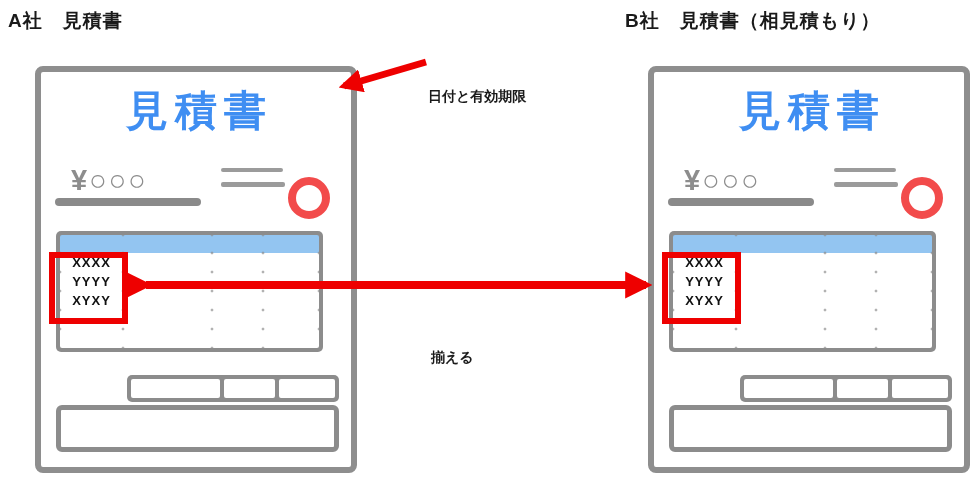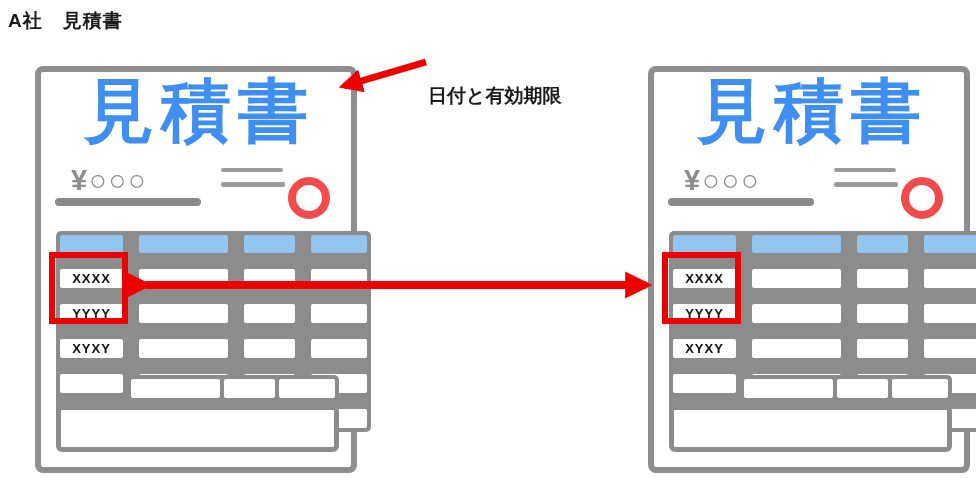--- a/index.html
+++ b/index.html
@@ -3,47 +3,47 @@
 <meta charset="utf-8">
 <style>
   html,body{margin:0;padding:0;background:#fff;}
   body{font-family:"Liberation Sans","DejaVu Sans",sans-serif;}
   .canvas{position:relative;width:976px;height:481px;background:#ffffff;overflow:hidden;}
 
   .page-label{position:absolute;top:8px;font-size:19px;font-weight:700;color:#1a1a1a;letter-spacing:1px;white-space:pre;}
   .label-a{left:8px;}
   .label-b{left:625px;}
 
-  .annotation{position:absolute;font-size:19px;font-weight:700;color:#1a1a1a;line-height:26px;white-space:pre;}
+  .annotation{position:absolute;font-size:14px;font-weight:700;color:#1a1a1a;line-height:26px;white-space:pre;}
   .note-date{left:428px;top:31px;}
   .note-align{left:431px;top:292px;}
 
   
   .doc{position:absolute;top:66px;width:322px;height:407px;background:#fff;
        border:6px solid #8e8e8e;border-radius:8px;box-sizing:border-box;}
   .doc-a{left:35px;}
   .doc-b{left:648px;}
 
   .doc-title{position:absolute;left:0;right:0;top:8px;text-align:center;
-       font-size:70px;line-height:62px;font-weight:900;color:#3f8ef2;letter-spacing:7px;text-indent:7px;}
+       font-size:42px;line-height:62px;font-weight:900;color:#3f8ef2;letter-spacing:7px;text-indent:7px;}
 
   .amount{position:absolute;left:30px;top:92px;font-size:29px;font-weight:700;color:#8d8d8d;letter-spacing:2px;}
   .amount-underline{position:absolute;left:14px;top:126px;width:146px;height:8px;background:#8a8a8a;border-radius:4px;}
 
   .addr-line{position:absolute;background:#9b9b9b;border-radius:2px;}
   .addr-1{left:180px;top:96px;width:62px;height:4px;}
   .addr-2{left:180px;top:110px;width:64px;height:5px;}
 
   .stamp{position:absolute;left:247px;top:105px;width:42px;height:42px;border:8px solid #f24b4b;
        border-radius:50%;box-sizing:border-box;background:#fff;}
 
   
   .items-table{position:absolute;left:15px;top:159px;display:grid;
        grid-template-columns:63px 89px 51px 56px;grid-template-rows:18px 19px 19px 19px 19px 19px;
-       gap:16px;padding:4px;background:#8c8c8c;border-radius:5px;}
+       gap:0;padding:4px;background:#8c8c8c;border-radius:5px;}
   .cell{background:#ffffff;border-radius:2px;display:flex;align-items:center;justify-content:center;
        font-size:13px;font-weight:700;color:#111;letter-spacing:1px;}
   .cell.head{background:#93c5f1;}
 
   .totals-row{position:absolute;left:86px;top:303px;display:grid;
        grid-template-columns:89px 51px 56px;grid-template-rows:19px;
        gap:4px;padding:4px;background:#8c8c8c;border-radius:5px;}
 
   .notes-box{position:absolute;left:15px;top:333px;width:283px;height:47px;
        border:5px solid #8c8c8c;border-radius:6px;box-sizing:border-box;background:#fff;}
@@ -52,26 +52,28 @@
        border:6px solid #ee0000;box-sizing:border-box;z-index:5;}
 
   .arrow-layer{position:absolute;left:0;top:0;width:976px;height:481px;pointer-events:none;}
 </style>
 </head>
 <body>
 
 <div class="canvas">
 
   <div class="page-label label-a">A社　見積書</div>
+  <div class="page-label label-b">B社　見積書（相見積もり）</div>
 
   <div class="annotation note-date">
     <div>日付と有効期限</div>
   </div>
 
   <div class="annotation note-align">
+    <div>揃える</div>
   </div>
 
   <div class="doc doc-a">
     <div class="doc-title">見積書</div>
     <div class="amount">¥○○○</div>
     <div class="amount-underline"></div>
     <div class="addr-line addr-1"></div>
     <div class="addr-line addr-2"></div>
     <div class="stamp"></div>
 

